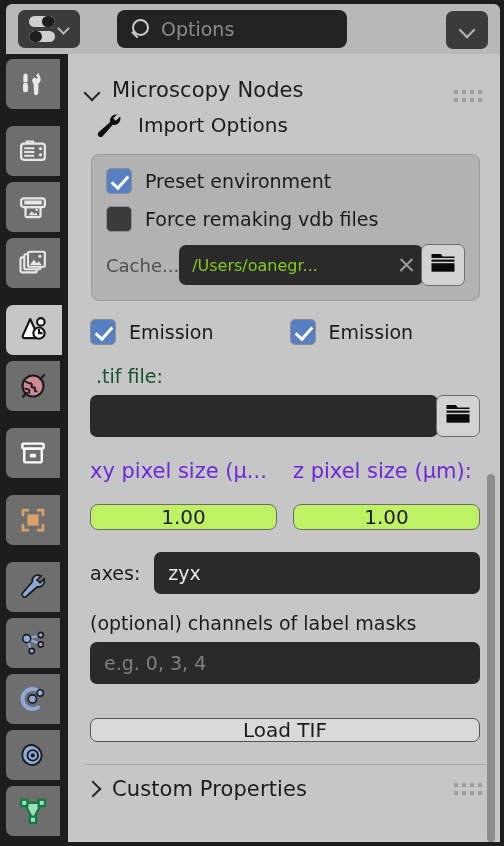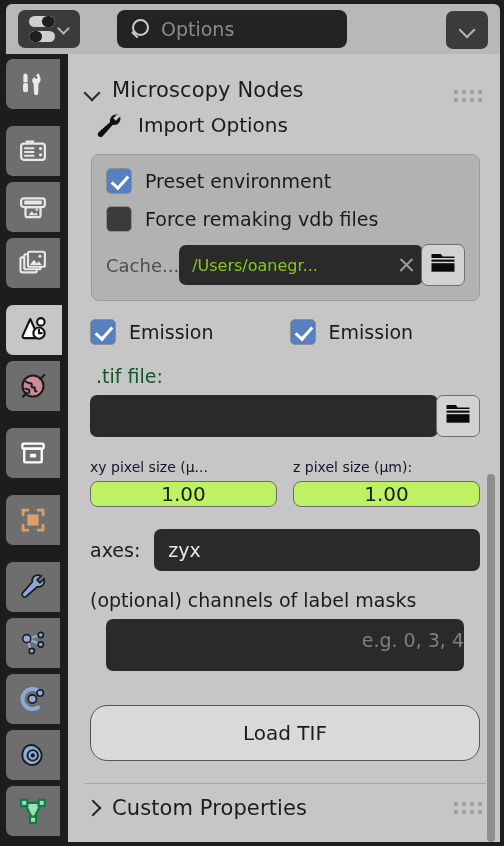--- a/index.html
+++ b/index.html
@@ -151,41 +151,41 @@
   .field-label { font-size: 19px; color: #14532d; margin: 20px 0 8px 12px; }
 
   .tiffile-row { display: flex; align-items: center; margin: 0 6px 0 6px; }
   .tiffield {
     flex: 1; height: 42px; background: #2a2a2a; border-radius: 7px; cursor: text;
   }
   .tiffield-txt { color: #e6e6e6; font-size: 19px; padding-left: 13px; line-height: 42px; }
 
   .numrow { display: flex; gap: 16px; margin: 0 6px 0 6px; }
   .numcol { flex: 1; min-width: 0; }
-  .numlabel { font-size: 14px; color: #0f172a; margin-bottom: 6px; white-space: nowrap; overflow: hidden; }
+  .numlabel { font-size: 21px; color: #6d28d9; margin-bottom: 21px; white-space: nowrap; overflow: hidden; }
   .numfield {
     height: 26px; background: #bef264; border: 1.5px solid #6c6c6c; border-radius: 8px;
     display: flex; align-items: center; justify-content: center; cursor: text;
   }
   .numfield span { font-size: 20px; color: #1b1b1b; }
 
   .axesrow { display: flex; align-items: center; gap: 14px; margin: 22px 6px 0 6px; }
   .axes-label { font-size: 19px; color: #1b1b1b; }
   .axesfield { flex: 1; height: 42px; background: #2a2a2a; border-radius: 7px; cursor: text; }
   .axesfield span { color: #e6e6e6; font-size: 19px; padding-left: 14px; line-height: 42px; }
 
   .maskslabel { font-size: 19px; color: #1b1b1b; margin: 18px 0 8px 6px; }
   .masksfield {
-    margin: 0 22px; height: 52px; background: #2a2a2a; border-radius: 7px; cursor: text; text-align: right;
+    margin: 0 6px; height: 42px; background: #2a2a2a; border-radius: 7px; cursor: text;
   }
   .masksfield span { color: #808080; font-size: 19px; padding-left: 14px; line-height: 42px; }
 
   .loadwrap { margin: 34px 6px 0 6px; }
   .loadbtn {
-    height: 56px; background: #d9d9d9; border: 1.5px solid #555; border-radius: 17px;
+    height: 24px; background: #d9d9d9; border: 1.5px solid #555; border-radius: 7px;
     display: flex; align-items: center; justify-content: center; cursor: pointer;
   }
   .loadbtn span { font-size: 20px; color: #1b1b1b; }
 
   .hr { height: 1px; background: #a8a8a8; margin: 22px 0 0 0; }
   .custom-header { display: flex; align-items: center; height: 48px; padding-left: 16px; cursor: pointer; }
 
   .scrollbar {
     position: absolute; right: 5px; top: 420px; width: 8px; height: 368px;
     background: #8d8d8d; border-radius: 4px; cursor: grab;

